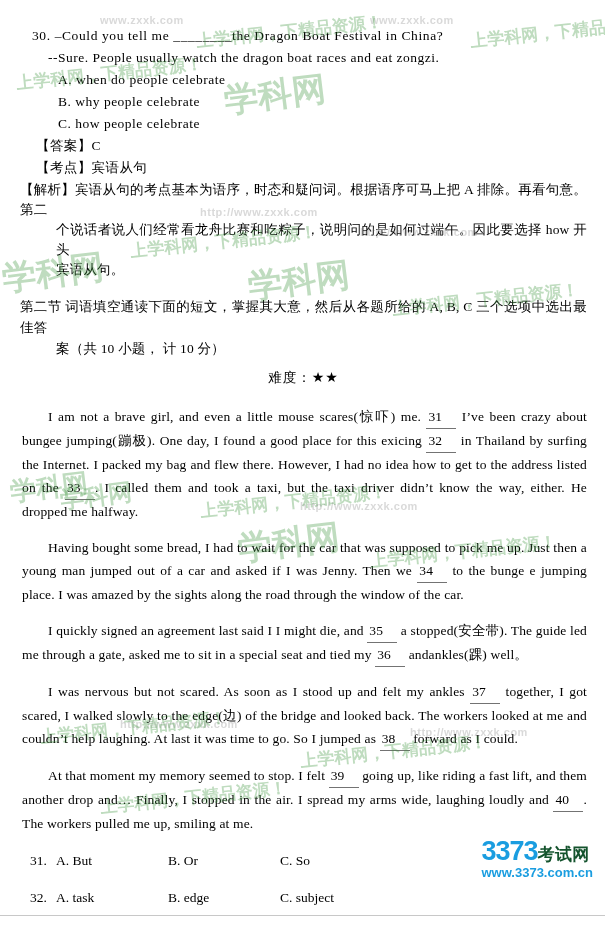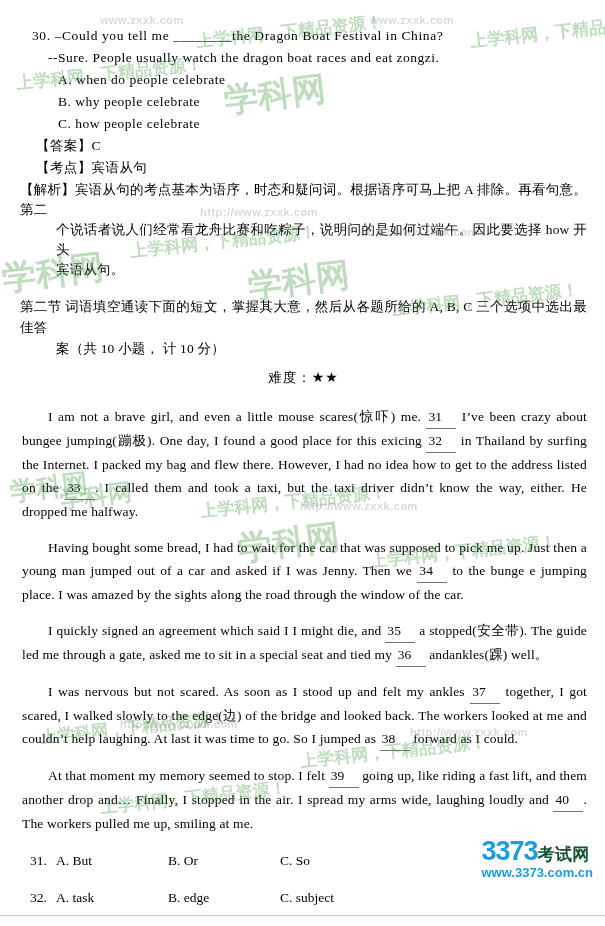--- a/index.html
+++ b/index.html
@@ -207,21 +207,21 @@
     <span class="ind">案（共 10 小题，  计 10 分）</span>
   </div>
 
   <div class="difficulty">
     <span>难度：</span><span class="star">★★</span>
   </div>
 
   <div id="passage-container">
       <div class="para first"><span class="indent"></span><span>I am not a brave girl, and even a little mouse scares(惊吓) me. </span><span class="blank">31</span><span> I’ve been crazy about b</span><span>ungee jumping(蹦极). One day, I found a good place for this exicing </span><span class="blank">32</span><span> in Thailand by surfing </span><span>the Internet. I packed my bag and flew there. However, I had no idea how to get to the address </span><span>listed on the </span><span class="blank">33</span><span>. I called them and took a taxi, but the taxi driver didn’t know the way, eith</span><span>er. He dropped me halfway.</span></div>
       <div class="para"><span class="indent"></span><span>Having bought some bread, I had to wait for the car that was supposed to pick me up. Just </span><span>then a young man jumped out of a car and asked if I was Jenny. Then we </span><span class="blank">34</span><span> to the bunge </span><span>e jumping place. I was amazed by the sights along the road through the window of the car.</span></div>
-      <div class="para"><span class="indent"></span><span>I quickly signed an agreement which said I I might die, and </span><span class="blank">35</span><span> a stopped(安全带). The </span><span>guide led me through a gate, asked me to sit in a special seat and tied my </span><span class="blank">36</span><span> andankles(踝) </span><span>well。</span></div>
+      <div class="para"><span class="indent"></span><span>I quickly signed an agreement last said I I might die, and </span><span class="blank">35</span><span> a stopped(安全带). The </span><span>guide led me through a gate, asked me to sit in a special seat and tied my </span><span class="blank">36</span><span> andankles(踝) </span><span>well。</span></div>
       <div class="para"><span class="indent"></span><span>I was nervous but not scared. As soon as I stood up and felt my ankles </span><span class="blank">37</span><span> together, I </span><span>got scared, I walked slowly to the edge(边) of the bridge and looked back. The workers looked at </span><span>me and couldn’t help laughing. At last it was time to go. So I jumped as </span><span class="blank">38</span><span> forward as I </span><span>could.</span></div>
       <div class="para"><span class="indent"></span><span>At that moment my memory seemed to stop. I felt </span><span class="blank">39</span><span> going up, like riding a fast lift, </span><span>and them another drop and… Finally, I stopped in the air. I spread my arms wide, laughing loud</span><span>ly and </span><span class="blank">40</span><span>. The workers pulled me up, smiling at me.</span></div>
     </div>
 
   <div id="choices-container">
       <div class="choices"><span class="num">31.</span><span class="ca">A. But</span><span class="cb">B. Or</span><span class="cc">C. So</span></div>
       <div class="choices"><span class="num">32.</span><span class="ca">A. task</span><span class="cb">B. edge</span><span class="cc">C. subject</span></div>
     </div>
 
   <div class="logo3373">

